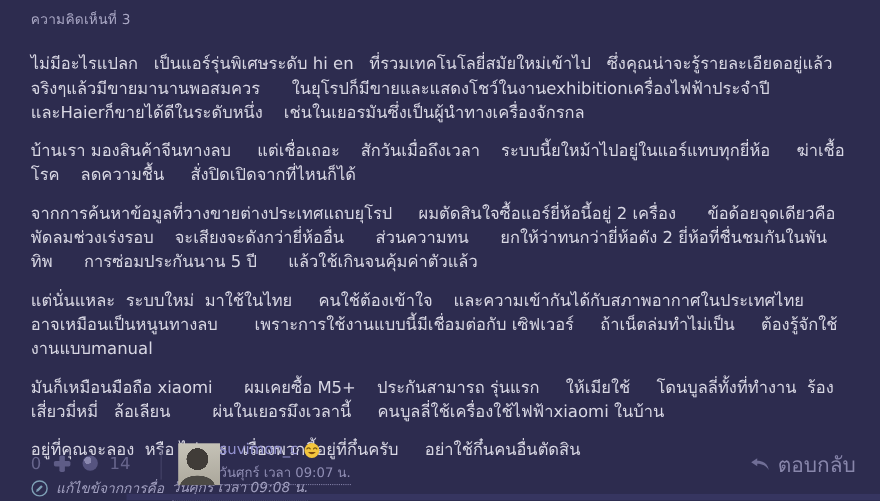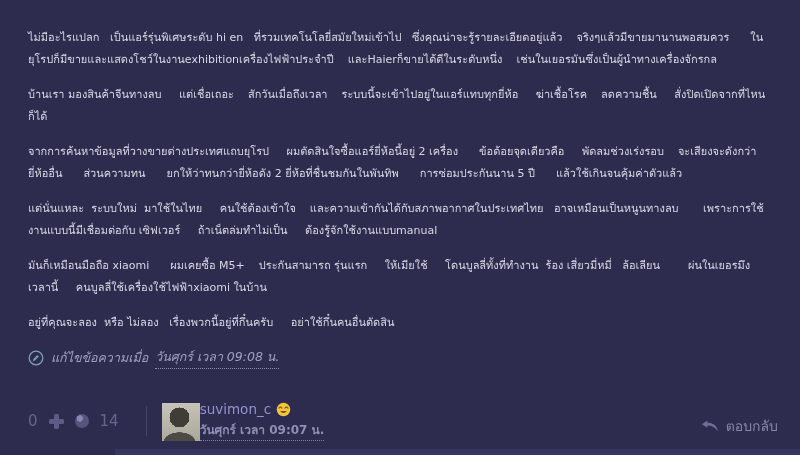--- a/index.html
+++ b/index.html
@@ -9,21 +9,21 @@
     font-family: "DejaVu Sans", "Liberation Sans", sans-serif;
     color: #d5d4e0;
     position: relative;
   }
   .page { padding: 8px 30px 0 28px; height: 100%; position: relative; }
   .comment-header {
     color: #a9a7c4; font-size: 12.5px; letter-spacing: .2px;
   }
   .comment-body { margin-top: 19px; }
   .comment-body p {
-    font-size: 11px; line-height: 22px;
+    font-size: 15px; line-height: 22px;
     white-space: pre-wrap; word-break: normal;
     margin-bottom: 13px; color: #d8d7e3;
   }
   .edit-note {
     display: flex; align-items: center; gap: 7px;
     margin-top: 9px; font-size: 12.5px; font-style: italic; color: #a2a0c0;
   }
   .edit-note .edit-time { border-bottom: 1px dotted #8f8db4; padding-bottom: 1px; }
   .footer {
     position: absolute; left: 28px; right: 22px; bottom: 14px;
@@ -46,56 +46,57 @@
     background:
       radial-gradient(ellipse 70% 42% at 46% 102%, #4c4a45 0 58%, transparent 60%),
       radial-gradient(circle 10px at 46% 38%, #403c38 0 99%, transparent 100%),
       linear-gradient(175deg, #c7c4b9 0%, #aba79b 100%);
   }
   .user-meta { display: flex; flex-direction: column; gap: 3px; }
   .username-row { display: flex; align-items: center; gap: 5px; }
   .username { color: #9391cf; font-size: 13.5px; text-decoration: none; cursor: pointer; }
   .timestamp {
     color: #918fb5; font-size: 12px; align-self: flex-start;
-    border-bottom: 1px dotted #807ea5; padding-bottom: 1px; cursor: pointer; font-weight: bold;
+    border-bottom: 1px dotted #807ea5; padding-bottom: 1px; cursor: pointer;
   }
   .reply-button {
     margin-left: auto; display: flex; align-items: center; gap: 7px;
-    color: #8886ab; font-size: 14px; cursor: pointer; align-self: flex-end;
+    color: #8886ab; font-size: 19px; cursor: pointer; align-self: flex-end;
     padding-bottom: 4px;
   }
   .next-strip {
     position: absolute; left: 115px; right: 0; bottom: 0; height: 6px;
     background: #363560;
   }
   .icon-box { display: inline-flex; align-items: center; }
 </style>
 </head>
 <body>
 
 <div class="page">
 
+  <div class="comment-header">ความคิดเห็นที่ 3</div>
 
   <div class="comment-body">
     <p>ไม่มีอะไรแปลก   เป็นแอร์รุ่นพิเศษระดับ hi en   ที่รวมเทคโนโลยี่สมัยใหม่เข้าไป   ซึ่งคุณน่าจะรู้รายละเอียดอยู่แล้ว    จริงๆแล้วมีขายมานานพอสมควร      ในยุโรปก็มีขายและแสดงโชว์ในงานexhibitionเครื่องไฟฟ้าประจำปี    และHaierก็ขายได้ดีในระดับหนึ่ง    เช่นในเยอรมันซึ่งเป็นผู้นำทางเครื่องจักรกล</p>
-    <p>บ้านเรา มองสินค้าจีนทางลบ     แต่เชื่อเถอะ    สักวันเมื่อถึงเวลา    ระบบนี้จะเข้าไปอยู่ในแอร์แทบทุกยี่ห้อ     ฆ่าเชื้อโรค    ลดความชื้น     สั่งปิดเปิดจากที่ไหนก็ได้</p>
+    <p>บ้านเรา มองสินค้าจีนทางลบ     แต่เชื่อเถอะ    สักวันเมื่อถึงเวลา    ระบบนี้ยใหม้าไปอยู่ในแอร์แทบทุกยี่ห้อ     ฆ่าเชื้อโรค    ลดความชื้น     สั่งปิดเปิดจากที่ไหนก็ได้</p>
     <p>จากการค้นหาข้อมูลที่วางขายต่างประเทศแถบยุโรป     ผมตัดสินใจซื้อแอร์ยี่ห้อนี้อยู่ 2 เครื่อง      ข้อด้อยจุดเดียวคือ     พัดลมช่วงเร่งรอบ    จะเสียงจะดังกว่ายี่ห้ออื่น      ส่วนความทน      ยกให้ว่าทนกว่ายี่ห้อดัง 2 ยี่ห้อที่ชื่นชมกันในพันทิพ      การซ่อมประกันนาน 5 ปี      แล้วใช้เกินจนคุ้มค่าตัวแล้ว</p>
     <p>แต่นั่นแหละ  ระบบใหม่  มาใช้ในไทย     คนใช้ต้องเข้าใจ    และความเข้ากันได้กับสภาพอากาศในประเทศไทย   อาจเหมือนเป็นหนูนทางลบ       เพราะการใช้งานแบบนี้มีเชื่อมต่อกับ เซิฟเวอร์     ถ้าเน็ตล่มทำไม่เป็น     ต้องรู้จักใช้งานแบบmanual</p>
     <p>มันก็เหมือนมือถือ xiaomi      ผมเคยซื้อ M5+    ประกันสามารถ รุ่นแรก     ให้เมียใช้     โดนบูลลี่ทั้งที่ทำงาน  ร้อง เสี่ยวมี่หมี่   ล้อเลียน        ผ่นในเยอรมึงเวลานี้     คนบูลลี่ใช้เครื่องใช้ไฟฟ้าxiaomi ในบ้าน</p>
     <p>อยู่ที่คุณจะลอง  หรือ ไม่ลอง   เรื่องพวกนี้อยู่ที่กึ๋นครับ     อย่าใช้กึ๋นคนอื่นตัดสิน</p>
   </div>
 
   <div class="edit-note">
     <span class="icon-box">
       <svg width="16" height="16" viewBox="0 0 16 16">
         <circle cx="8" cy="8" r="6.8" fill="none" stroke="#7e9fb5" stroke-width="1.3"></circle>
         <path d="M4.8 11.2 L5.4 9.1 L9.4 5.1 L10.9 6.6 L6.9 10.6 Z" fill="#7e9fb5"></path>
       </svg>
     </span>
-    <span class="edit-prefix">แก้ไขข้อความเมื่อ</span>
+    <span class="edit-prefix">แก้ไขข้จากการคื่อ</span>
     <span class="edit-time">วันศุกร์ เวลา 09:08 น.</span>
   </div>
 
   <div class="footer">
     <div class="vote-group">
       <span class="count">0</span>
       <span class="plus-icon"></span>
       <span class="emotion-icon"></span>
       <span class="count">14</span>
       <span class="v-divider"></span>

